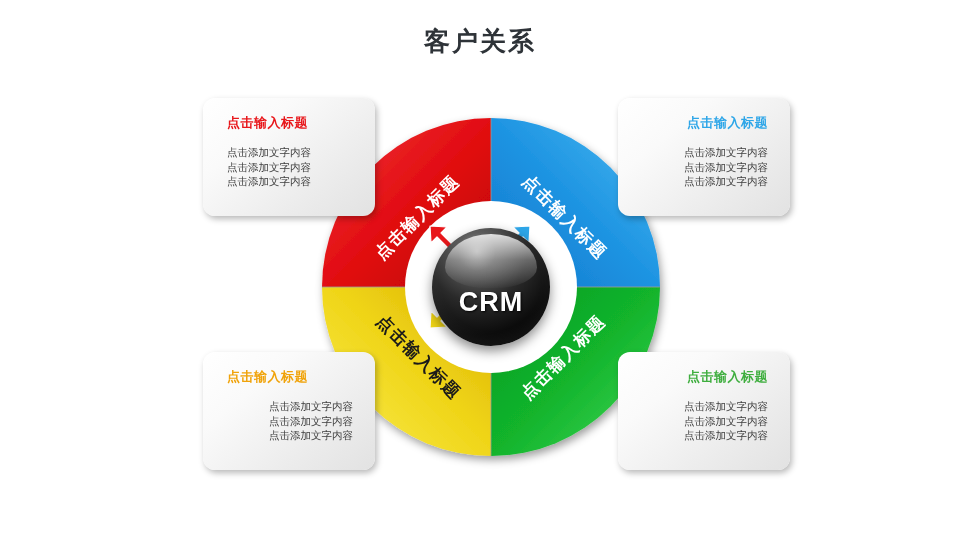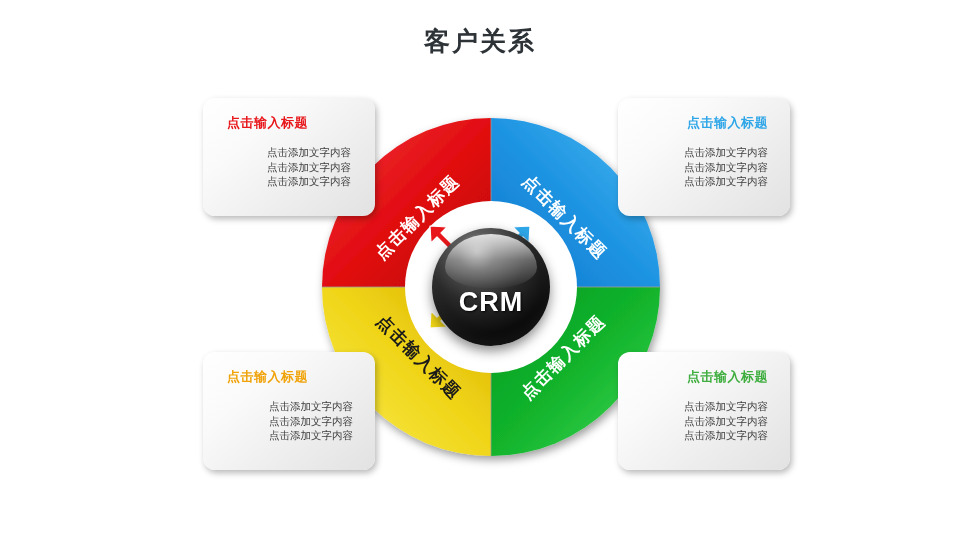--- a/index.html
+++ b/index.html
@@ -45,21 +45,21 @@
   .card-br { left: 618px; top: 352px; }
 
   .card-title {
     font-size: 13px;
     font-weight: bold;
     letter-spacing: 0.5px;
     margin-bottom: 13px;
     white-space: nowrap;
   }
   .card-lines { font-size: 10.5px; color: #3d3d3d; line-height: 14.5px; }
-  .card-lines div { white-space: nowrap; margin-left: 40px; }
+  .card-lines div { white-space: nowrap; }
 
   .align-left  { text-align: left;  padding-left: 10px; }
   .align-right { text-align: right; padding-right: 8px; }
 
   .c-red    { color: #e8171b; }
   .c-blue   { color: #2ea6e8; }
   .c-orange { color: #f0a30a; }
   .c-green  { color: #3fae3f; }
 
   

